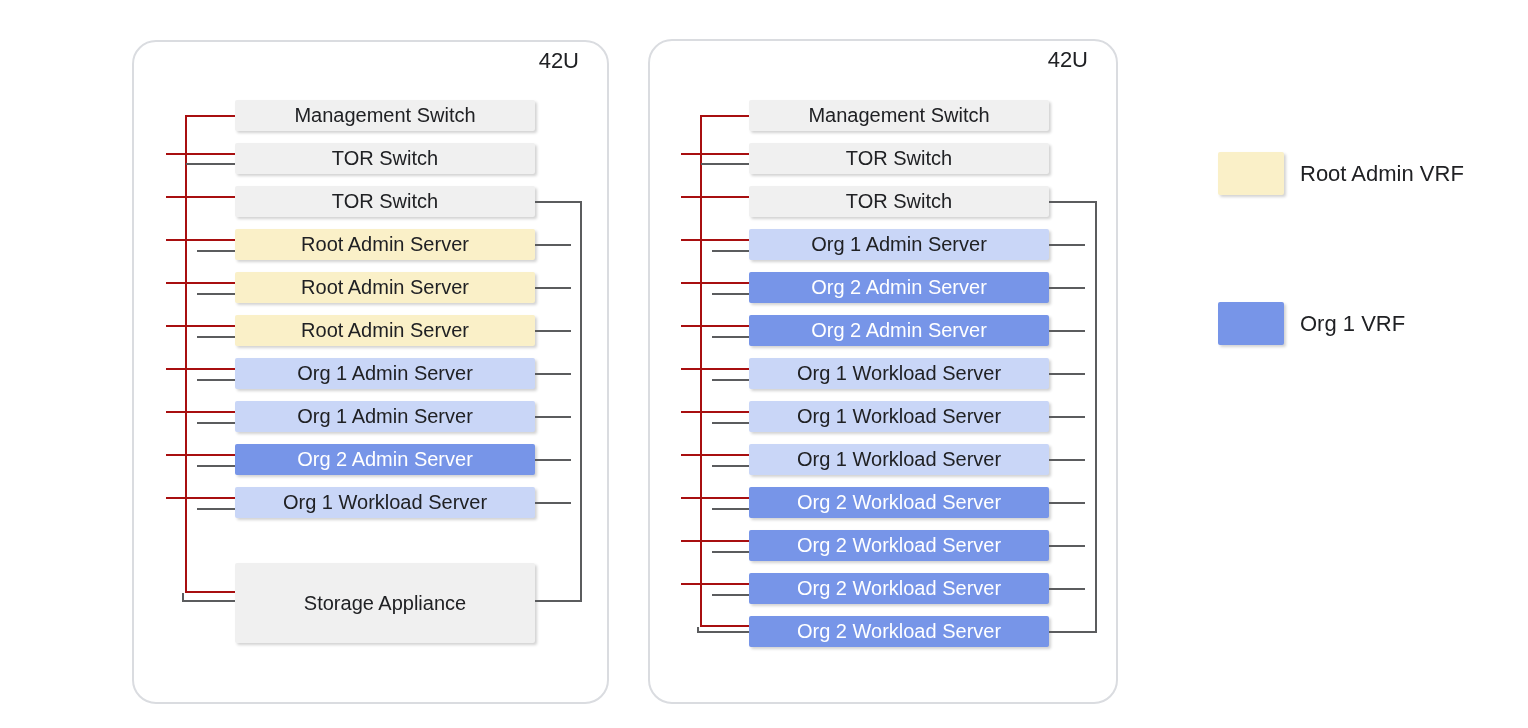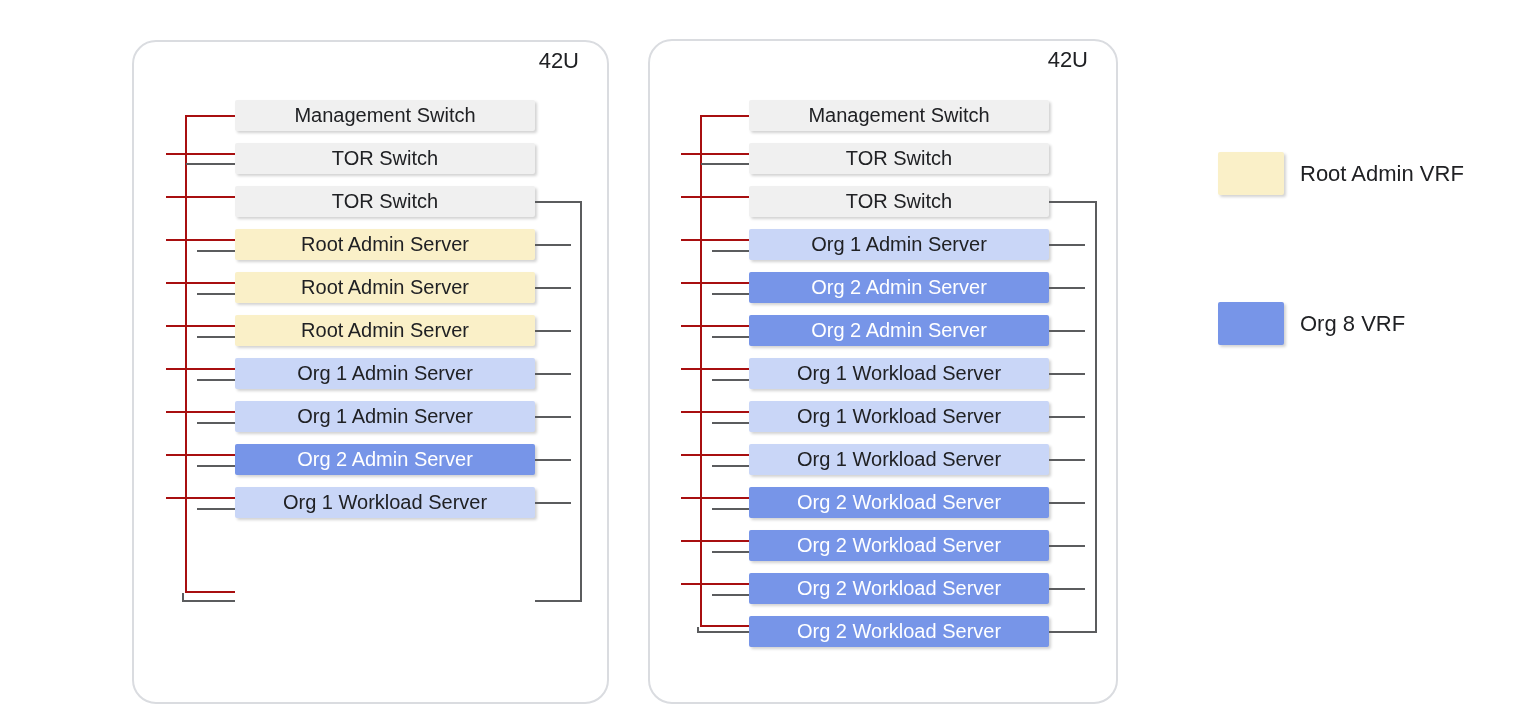--- a/index.html
+++ b/index.html
@@ -72,20 +72,21 @@
 <div class="unit" style="left: 235px; top: 100px; width: 300px; height: 31px; background: rgb(240, 240, 240); color: rgb(32, 33, 36);">Management Switch</div>
     <div class="unit" style="left: 235px; top: 143px; width: 300px; height: 31px; background: rgb(240, 240, 240); color: rgb(32, 33, 36);">TOR Switch</div>
     <div class="unit" style="left: 235px; top: 186px; width: 300px; height: 31px; background: rgb(240, 240, 240); color: rgb(32, 33, 36);">TOR Switch</div>
     <div class="unit" style="left: 235px; top: 229px; width: 300px; height: 31px; background: rgb(250, 240, 200); color: rgb(32, 33, 36);">Root Admin Server</div>
     <div class="unit" style="left: 235px; top: 272px; width: 300px; height: 31px; background: rgb(250, 240, 200); color: rgb(32, 33, 36);">Root Admin Server</div>
     <div class="unit" style="left: 235px; top: 315px; width: 300px; height: 31px; background: rgb(250, 240, 200); color: rgb(32, 33, 36);">Root Admin Server</div>
     <div class="unit" style="left: 235px; top: 358px; width: 300px; height: 31px; background: rgb(201, 214, 247); color: rgb(32, 33, 36);">Org 1 Admin Server</div>
     <div class="unit" style="left: 235px; top: 401px; width: 300px; height: 31px; background: rgb(201, 214, 247); color: rgb(32, 33, 36);">Org 1 Admin Server</div>
     <div class="unit" style="left: 235px; top: 444px; width: 300px; height: 31px; background: rgb(119, 149, 232); color: rgb(255, 255, 255);">Org 2 Admin Server</div>
     <div class="unit" style="left: 235px; top: 487px; width: 300px; height: 31px; background: rgb(201, 214, 247); color: rgb(32, 33, 36);">Org 1 Workload Server</div>
+    <div class="unit" style="left: 235px; top: 563px; width: 300px; height: 80px; background: rgb(240, 240, 240); color: rgb(32, 33, 36);">Storage Appliance</div>
     <div class="line" style="left: 185px; top: 114.5px; width: 2px; height: 478.5px; background: rgb(168, 15, 16);"></div>
     <div class="line" style="left: 186px; top: 114.5px; width: 49px; height: 2px; background: rgb(168, 15, 16);"></div>
     <div class="line" style="left: 166px; top: 152.5px; width: 69px; height: 2px; background: rgb(168, 15, 16);"></div>
     <div class="line" style="left: 166px; top: 195.5px; width: 69px; height: 2px; background: rgb(168, 15, 16);"></div>
     <div class="line" style="left: 166px; top: 238.5px; width: 69px; height: 2px; background: rgb(168, 15, 16);"></div>
     <div class="line" style="left: 166px; top: 281.5px; width: 69px; height: 2px; background: rgb(168, 15, 16);"></div>
     <div class="line" style="left: 166px; top: 324.5px; width: 69px; height: 2px; background: rgb(168, 15, 16);"></div>
     <div class="line" style="left: 166px; top: 367.5px; width: 69px; height: 2px; background: rgb(168, 15, 16);"></div>
     <div class="line" style="left: 166px; top: 410.5px; width: 69px; height: 2px; background: rgb(168, 15, 16);"></div>
     <div class="line" style="left: 166px; top: 453.5px; width: 69px; height: 2px; background: rgb(168, 15, 16);"></div>
@@ -161,15 +162,15 @@
     <div class="line" style="left: 1049px; top: 501.5px; width: 36px; height: 2px; background: rgb(91, 92, 94);"></div>
     <div class="line" style="left: 1049px; top: 544.5px; width: 36px; height: 2px; background: rgb(91, 92, 94);"></div>
     <div class="line" style="left: 1049px; top: 587.5px; width: 36px; height: 2px; background: rgb(91, 92, 94);"></div>
     <div class="line" style="left: 1049px; top: 631px; width: 48px; height: 2px; background: rgb(91, 92, 94);"></div>
     <div class="legend-item" style="left: 1218px; top: 152px; height: 43px;">
       <span class="legend-swatch" style="background: rgb(250, 240, 200);"></span>
       <span class="legend-label">Root Admin VRF</span>
     </div>
     <div class="legend-item" style="left: 1218px; top: 302px; height: 43px;">
       <span class="legend-swatch" style="background: rgb(119, 149, 232);"></span>
-      <span class="legend-label">Org 8 VRF</span>
+      <span class="legend-label">Org 1 VRF</span>
     </div>
   </div>
 
 </body></html>

